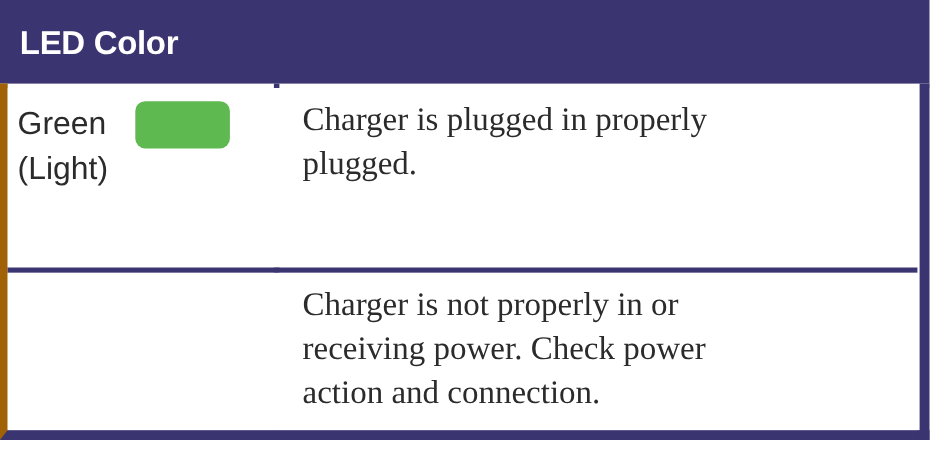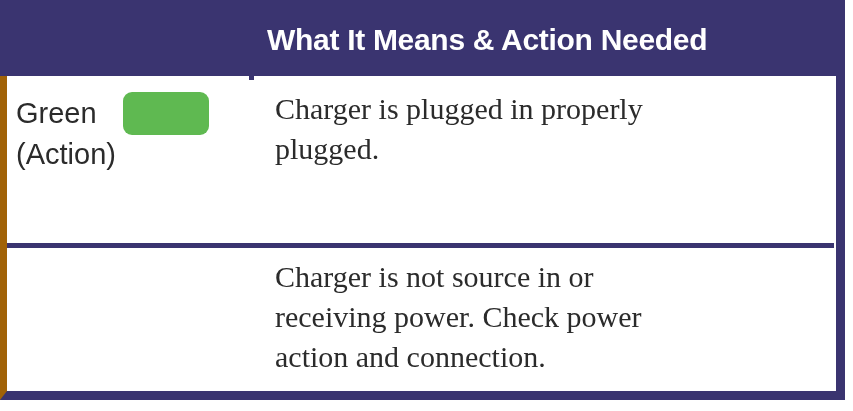--- a/index.html
+++ b/index.html
@@ -133,55 +133,55 @@
     background: #5fb951;
     flex: 0 0 auto;
   }
 </style>
 </head>
 <body>
 
 <div class="table-wrap">
 
   <div class="table-header">
-    <div class="th th-means">What It Means &amp; Action Needed</div>
+    <div class="th th-led">LED Color</div>
   </div>
 
   <div class="table-body">
 
     <div class="col-divider"></div>
     <div class="row-divider"></div>
 
     <div class="row row-1">
 
       <div class="cell cell-left">
         <div class="cell-text">
           <span class="label-with-swatch">
             <span class="line">Green</span>
             <span class="swatch"></span>
           </span>
-          <span class="line">(Action)</span>
+          <span class="line">(Light)</span>
         </div>
       </div>
 
       <div class="cell cell-right">
         <div class="cell-text">
           <span class="line">Charger is plugged in properly</span>
           <span class="line">plugged.</span>
         </div>
       </div>
 
     </div>
 
     <div class="row row-2">
 
 
       <div class="cell cell-right">
         <div class="cell-text">
-          <span class="line">Charger is not source in or</span>
+          <span class="line">Charger is not properly in or</span>
           <span class="line">receiving power. Check power</span>
           <span class="line">action and connection.</span>
         </div>
       </div>
 
     </div>
 
   </div>
 </div>
 

